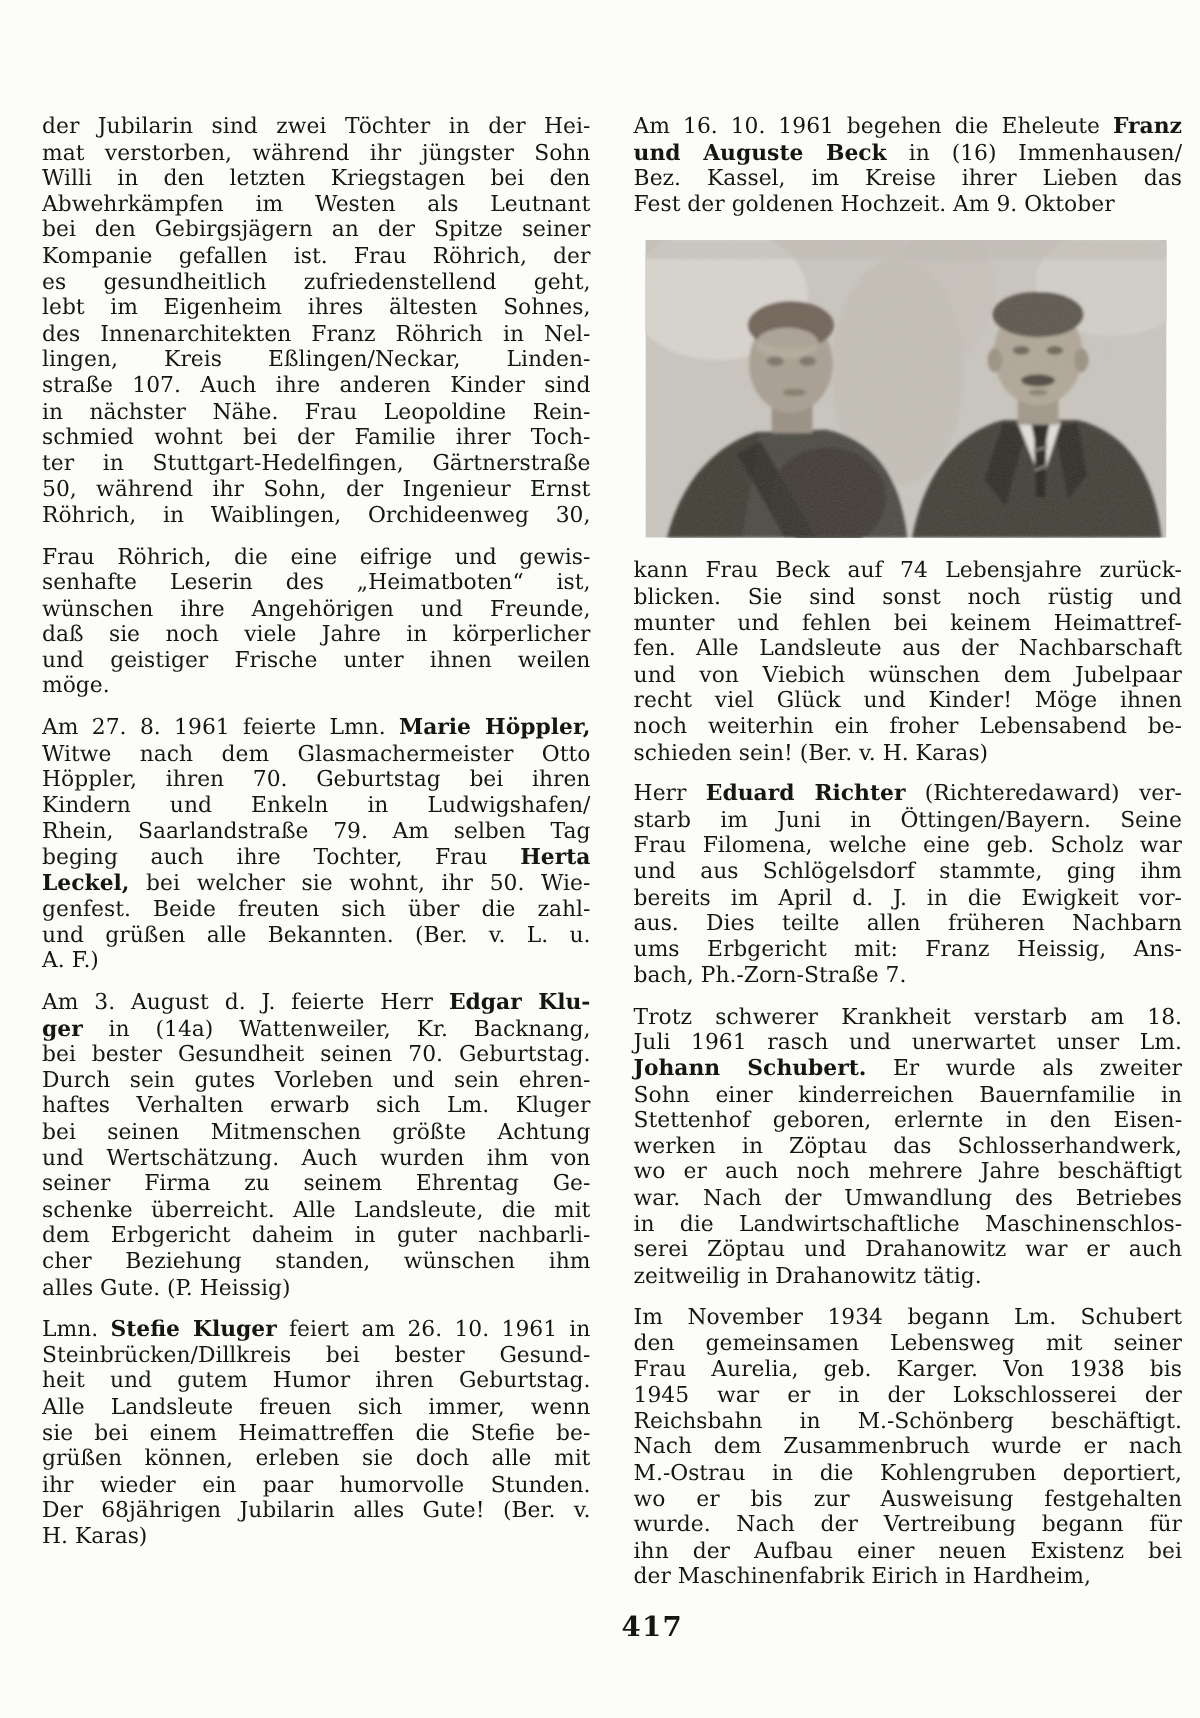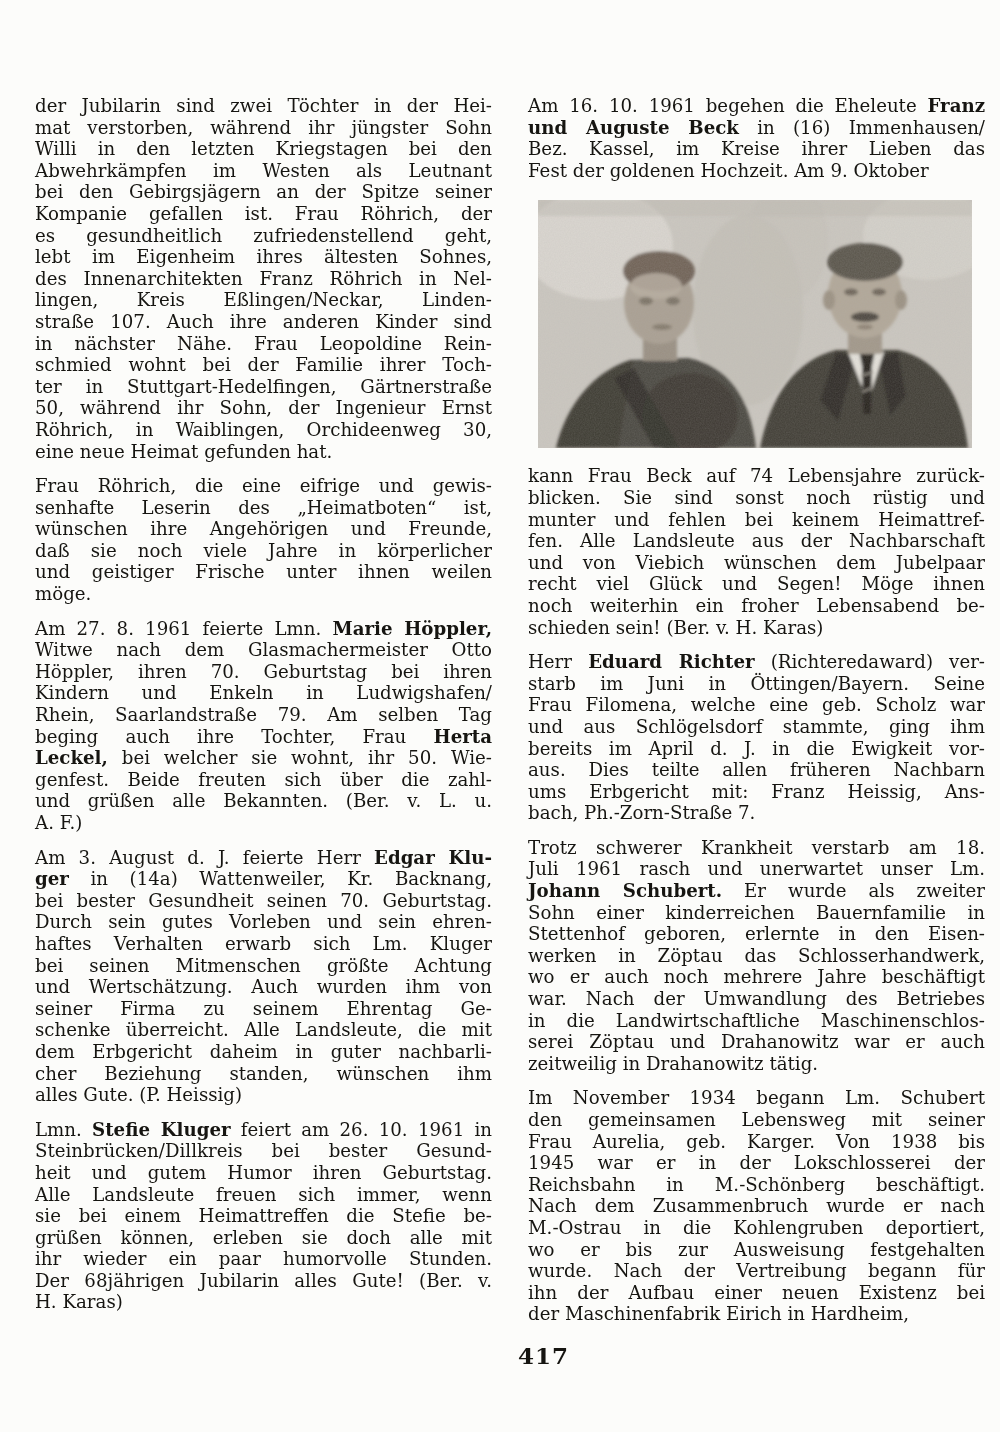--- a/index.html
+++ b/index.html
@@ -61,21 +61,20 @@
         <div class="line"><span>es gesundheitlich zufriedenstellend geht,</span></div>
         <div class="line"><span>lebt im Eigenheim ihres ältesten Sohnes,</span></div>
         <div class="line"><span>des Innenarchitekten Franz Röhrich in Nel-</span></div>
         <div class="line"><span>lingen, Kreis Eßlingen/Neckar, Linden-</span></div>
         <div class="line"><span>straße 107. Auch ihre anderen Kinder sind</span></div>
         <div class="line"><span>in nächster Nähe. Frau Leopoldine Rein-</span></div>
         <div class="line"><span>schmied wohnt bei der Familie ihrer Toch-</span></div>
         <div class="line"><span>ter in Stuttgart-Hedelfingen, Gärtnerstraße</span></div>
         <div class="line"><span>50, während ihr Sohn, der Ingenieur Ernst</span></div>
         <div class="line"><span>Röhrich, in Waiblingen, Orchideenweg 30,</span></div>
-        <div class="line last"><span>eine neue Heimat gefunden hat.</span></div>
       </div>
       <div class="para">
         <div class="line"><span>Frau Röhrich, die eine eifrige und gewis-</span></div>
         <div class="line"><span>senhafte Leserin des „Heimatboten“ ist,</span></div>
         <div class="line"><span>wünschen ihre Angehörigen und Freunde,</span></div>
         <div class="line"><span>daß sie noch viele Jahre in körperlicher</span></div>
         <div class="line"><span>und geistiger Frische unter ihnen weilen</span></div>
         <div class="line last"><span>möge.</span></div>
       </div>
       <div class="para">
@@ -183,21 +182,21 @@
       </svg>
     </figure>
 
     <div>
         <div class="para">
           <div class="line"><span>kann Frau Beck auf 74 Lebensjahre zurück-</span></div>
           <div class="line"><span>blicken. Sie sind sonst noch rüstig und</span></div>
           <div class="line"><span>munter und fehlen bei keinem Heimattref-</span></div>
           <div class="line"><span>fen. Alle Landsleute aus der Nachbarschaft</span></div>
           <div class="line"><span>und von Viebich wünschen dem Jubelpaar</span></div>
-          <div class="line"><span>recht viel Glück und Segen! Möge ihnen</span></div>
+          <div class="line"><span>recht viel Glück und Kinder! Möge ihnen</span></div>
           <div class="line"><span>noch weiterhin ein froher Lebensabend be-</span></div>
           <div class="line last"><span>schieden sein! (Ber. v. H. Karas)</span></div>
         </div>
         <div class="para">
           <div class="line"><span>Herr </span><b>Eduard Richter</b><span> (Richteredaward) ver-</span></div>
           <div class="line"><span>starb im Juni in Öttingen/Bayern. Seine</span></div>
           <div class="line"><span>Frau Filomena, welche eine geb. Scholz war</span></div>
           <div class="line"><span>und aus Schlögelsdorf stammte, ging ihm</span></div>
           <div class="line"><span>bereits im April d. J. in die Ewigkeit vor-</span></div>
           <div class="line"><span>aus. Dies teilte allen früheren Nachbarn</span></div>

